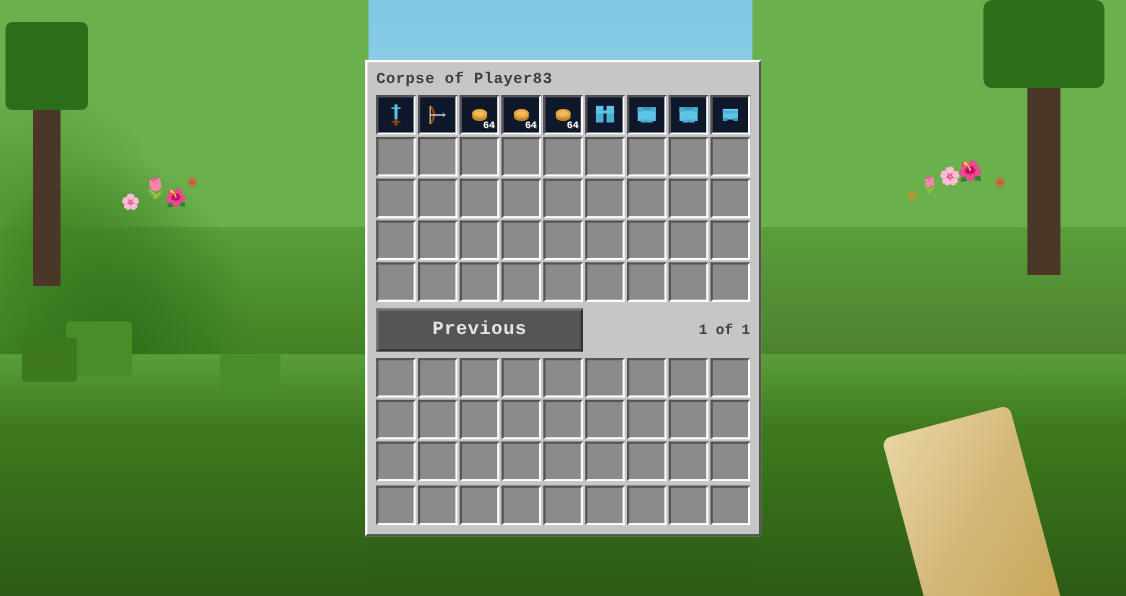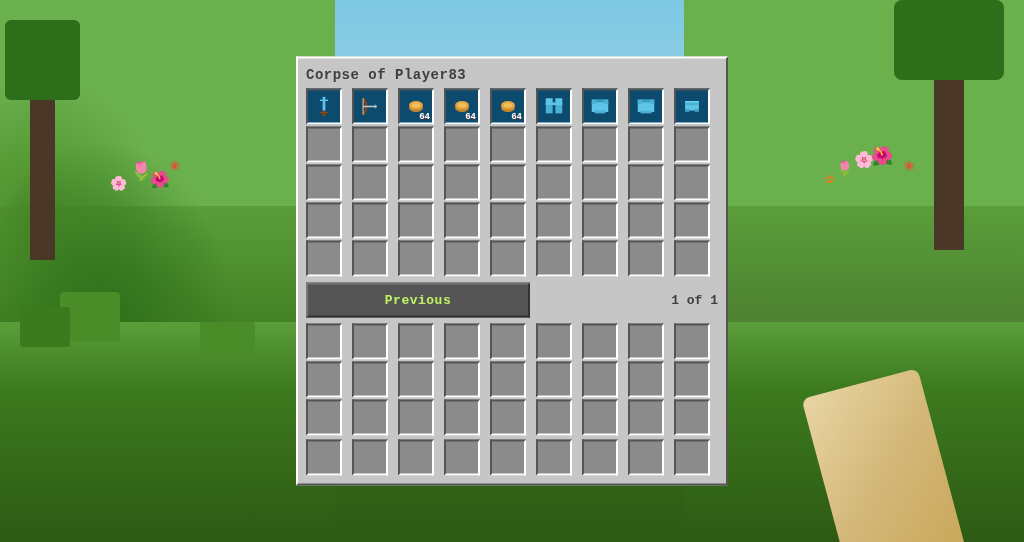--- a/index.html
+++ b/index.html
@@ -50,21 +50,21 @@
       transform: rotate(-15deg);
       transform-origin: bottom right;
     }
 
     
     .ui-panel {
       position: absolute;
       left: 50%;
       top: 50%;
       transform: translate(-50%, -50%);
-      width: 432px;
+      width: 360px;
       background: #c6c6c6;
       border: 2px solid #ffffff;
       border-right-color: #555555;
       border-bottom-color: #555555;
       padding: 8px;
       image-rendering: pixelated;
     }
 
     .panel-title {
       font-size: 14px;
@@ -90,21 +90,21 @@
       border: 2px solid #555555;
       border-right-color: #ffffff;
       border-bottom-color: #ffffff;
       position: relative;
       display: flex;
       align-items: center;
       justify-content: center;
     }
 
     .inv-slot.has-item {
-      background: #0c4a6e;
+      background: #0f172a;
     }
 
     .item-count {
       position: absolute;
       bottom: 1px;
       right: 2px;
       font-size: 9px;
       color: #ffffff;
       font-weight: bold;
       text-shadow: 1px 1px 0 #3f3f3f;
@@ -115,27 +115,27 @@
     .nav-row {
       display: flex;
       align-items: center;
       justify-content: space-between;
       margin: 6px 0;
       gap: 4px;
     }
 
     .nav-btn {
       background: #555555;
-      color: #bef264;
+      color: #e5e5e5;
       border: 2px solid #777777;
       border-right-color: #333333;
       border-bottom-color: #333333;
       padding: 8px 18px;
       font-family: 'Courier New', monospace;
-      font-size: 13px;
+      font-size: 17px;
       font-weight: bold;
       cursor: pointer;
       letter-spacing: 0.5px;
       flex: 1;
     }
 
     .page-indicator {
       color: #3f3f3f;
       font-family: 'Courier New', monospace;
       font-size: 13px;

